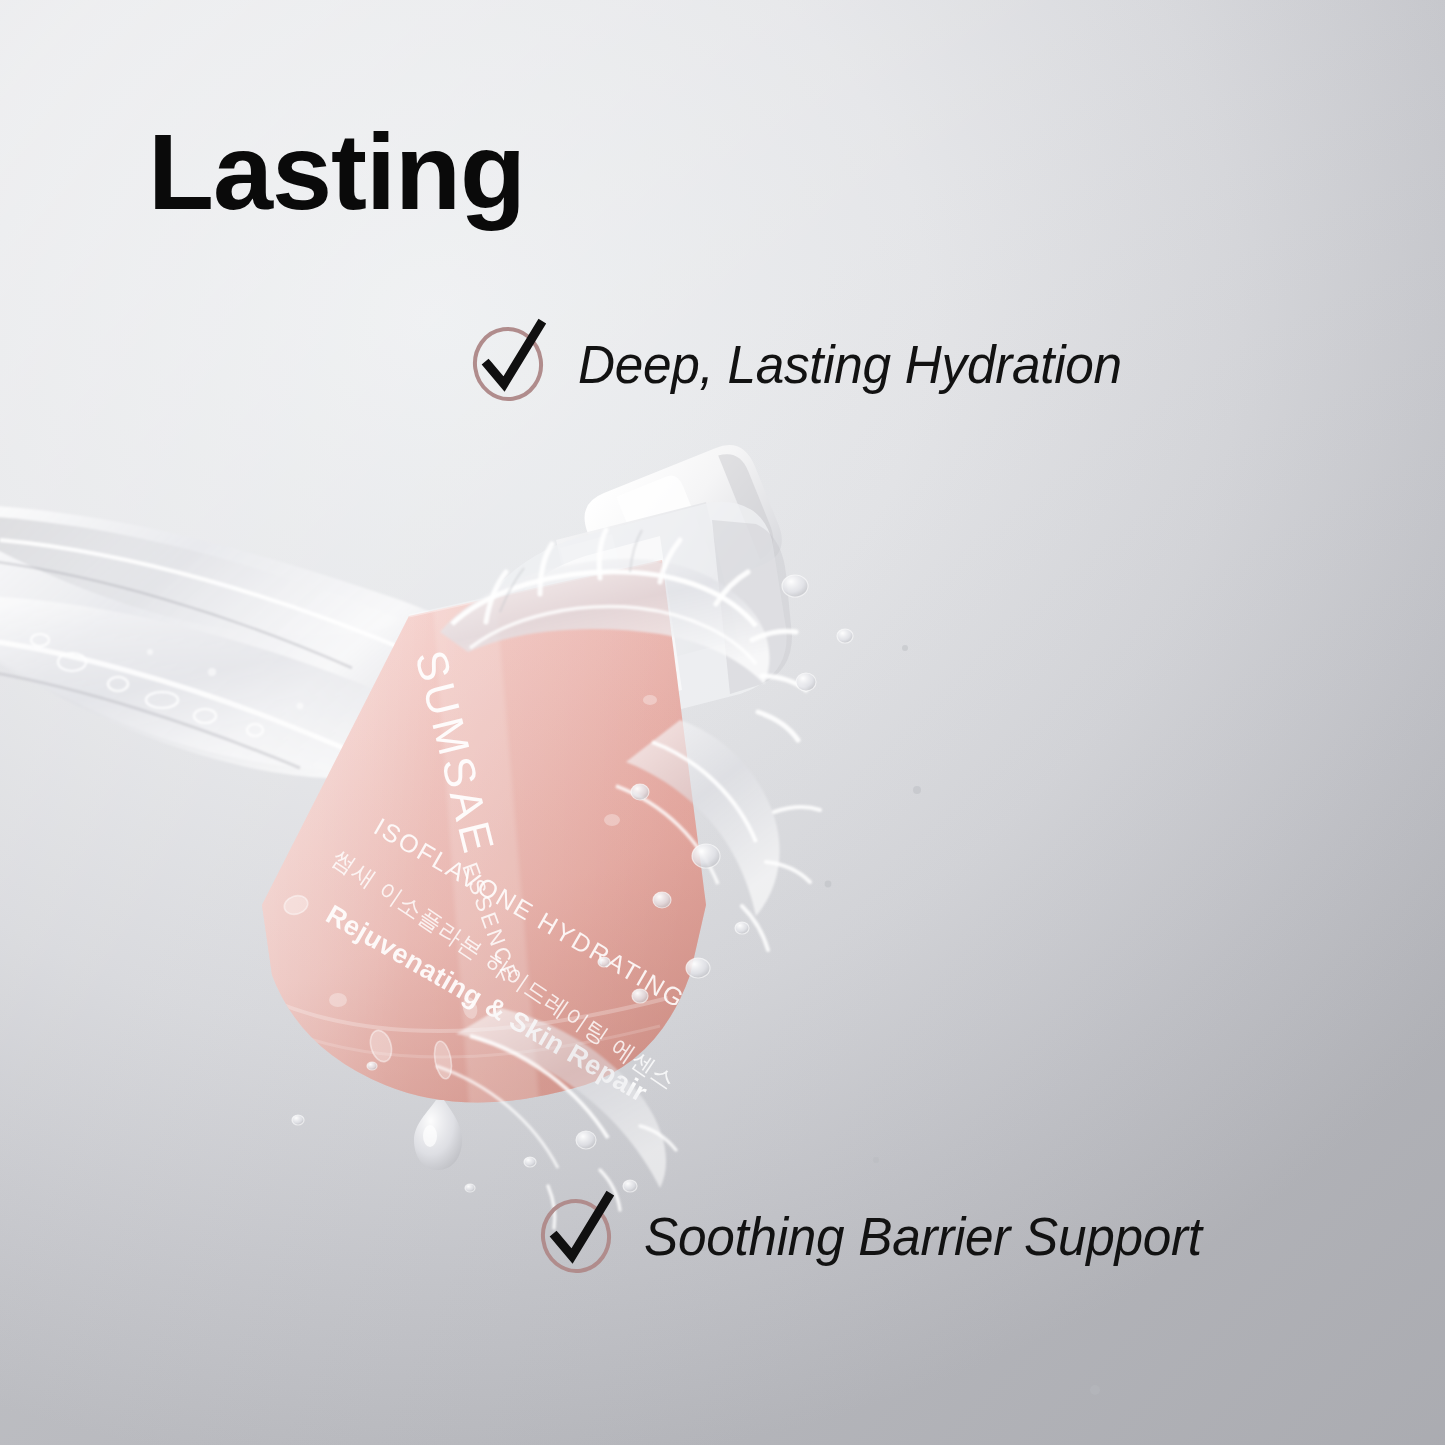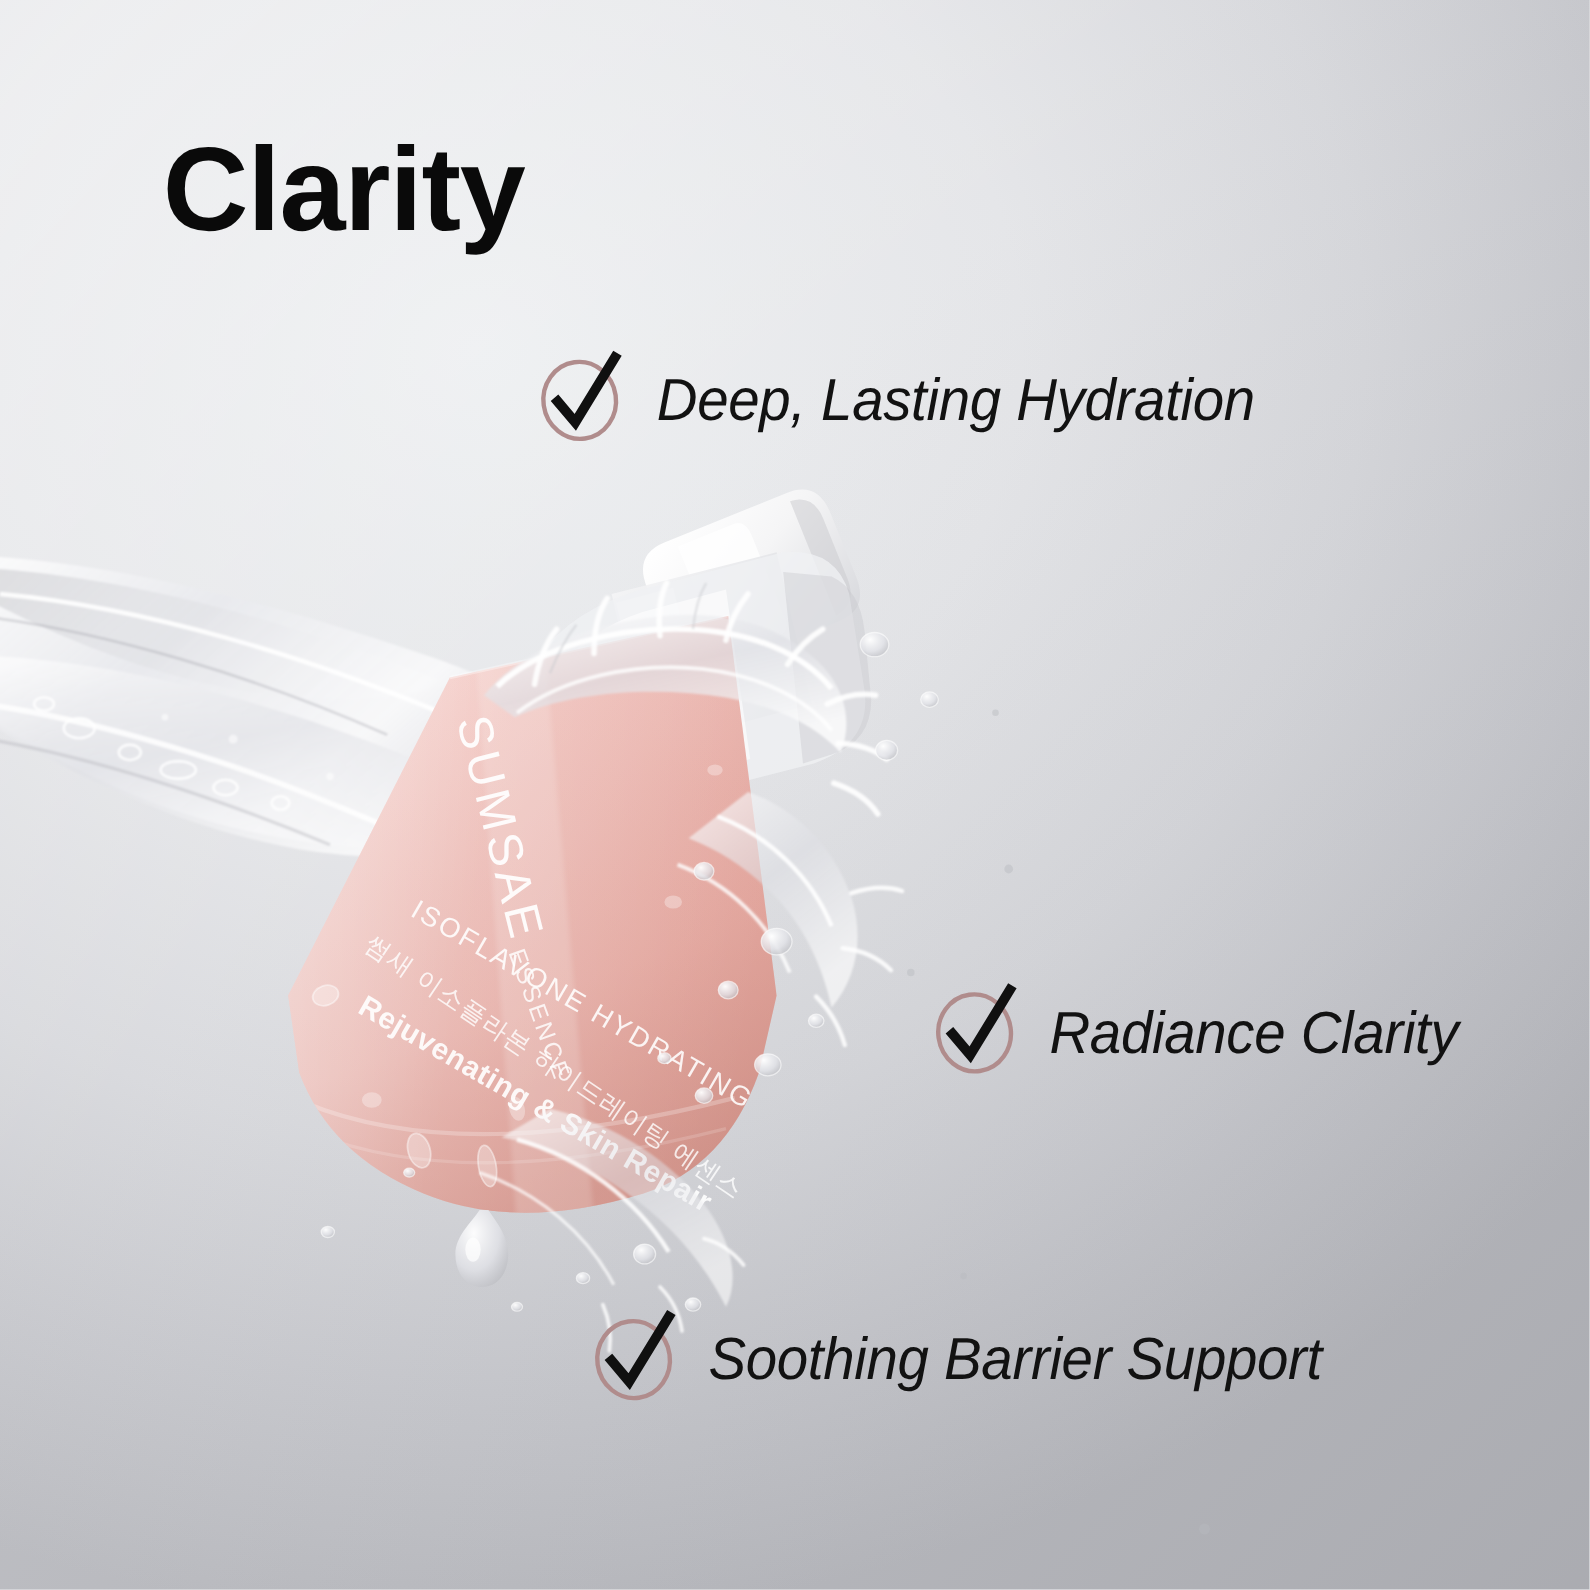--- a/index.html
+++ b/index.html
@@ -38,21 +38,21 @@
   .tick{
     position:relative;flex:0 0 auto;width:80px;height:84px;
   }
   .tick svg{position:absolute;left:0;top:0;width:80px;height:84px;overflow:visible;}
   .blabel{
     font-size:54px;line-height:1.05;color:#121212;
     font-style:italic;font-weight:400;
     letter-spacing:-0.3px;
     transform:scaleX(0.95);transform-origin:left center;
   }
-  #b0{left:489px;top:322px;}
+  #b0{left:470px;top:322px;}
   #b0 .blabel{margin-left:28px;}
   #b1{left:893px;top:601px;}
   #b1 .blabel{margin-left:24px;}
   #b2{left:848px;top:897px;}
   #b2 .blabel{margin-left:26px;}
   #b3{left:538px;top:1194px;}
   #b3 .blabel{margin-left:26px;}
 </style>
 </head>
 <body>
@@ -296,42 +296,33 @@
         <circle cx="905" cy="648" r="3"></circle>
         <circle cx="917" cy="790" r="4"></circle>
         <circle cx="828" cy="884" r="3.4"></circle>
         <circle cx="876" cy="1160" r="3"></circle>
         <circle cx="1095" cy="1390" r="5"></circle>
         <circle cx="704" cy="1248" r="3"></circle>
       </g>
     </svg>
   </div>
 
-  <div id="title">Clarity</div>
+  <div id="title">Lasting</div>
 
   <div class="benefit" id="b0">
     <span class="tick">
       <svg viewBox="0 0 80 84">
         <ellipse cx="38" cy="42" rx="33" ry="35" fill="none" stroke="#b08c8c" stroke-width="4" transform="rotate(-8 38 42)"></ellipse>
         <path d="M18,43 L34,62 L70,3" fill="none" stroke="#101010" stroke-width="9" stroke-linecap="square" stroke-linejoin="miter"></path>
       </svg>
     </span>
     <span class="blabel">Deep, Lasting Hydration</span>
   </div>
 
 
-  <div class="benefit" id="b2">
-    <span class="tick">
-      <svg viewBox="0 0 80 84">
-        <ellipse cx="38" cy="42" rx="33" ry="35" fill="none" stroke="#b08c8c" stroke-width="4" transform="rotate(-8 38 42)"></ellipse>
-        <path d="M18,43 L34,62 L70,3" fill="none" stroke="#101010" stroke-width="9" stroke-linecap="square" stroke-linejoin="miter"></path>
-      </svg>
-    </span>
-    <span class="blabel">Radiance Clarity</span>
-  </div>
 
   <div class="benefit" id="b3">
     <span class="tick">
       <svg viewBox="0 0 80 84">
         <ellipse cx="38" cy="42" rx="33" ry="35" fill="none" stroke="#b08c8c" stroke-width="4" transform="rotate(-8 38 42)"></ellipse>
         <path d="M18,43 L34,62 L70,3" fill="none" stroke="#101010" stroke-width="9" stroke-linecap="square" stroke-linejoin="miter"></path>
       </svg>
     </span>
     <span class="blabel">Soothing Barrier Support</span>
   </div>

